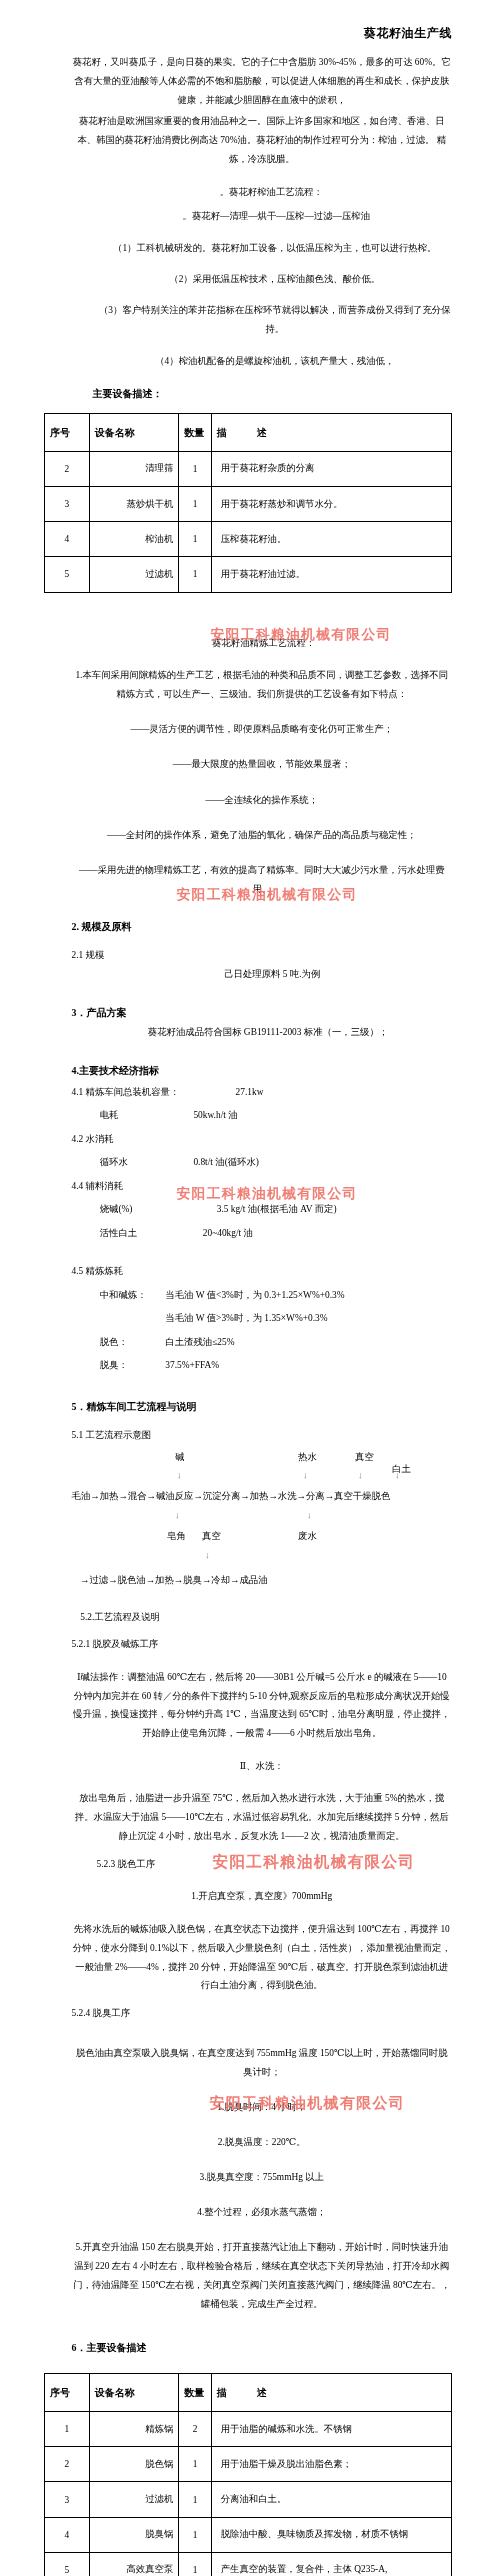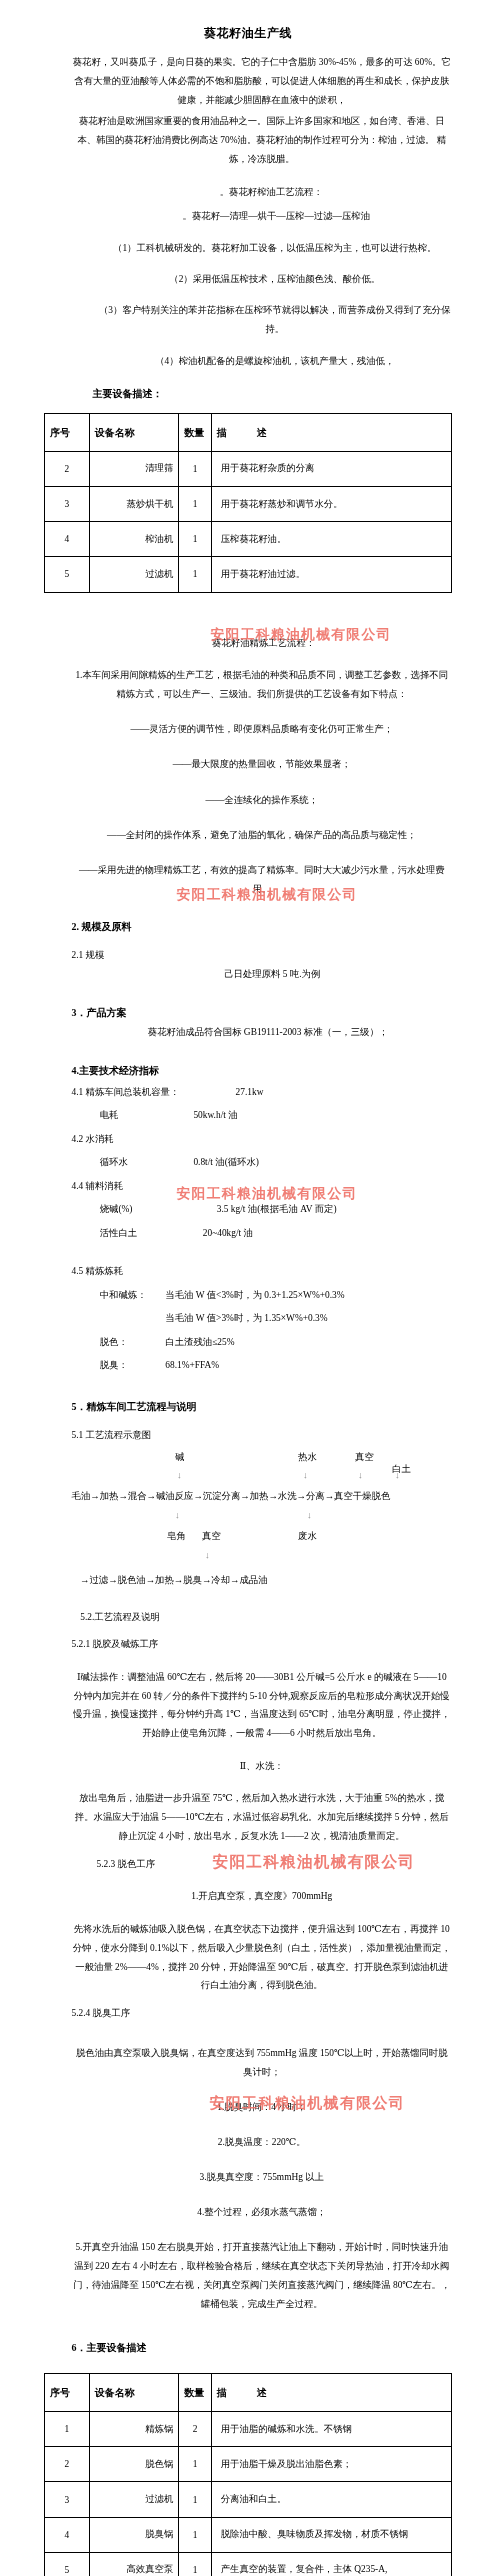--- a/index.html
+++ b/index.html
@@ -2,21 +2,21 @@
 <html style="font-size:10px"><head>
 <meta charset="utf-8">
 <style>
   html,body{margin:0;padding:0;background:#ffffff;}
   .page{
     width:496px; min-height:2576px; background:#fff; box-sizing:border-box;
     padding:25px 44px 38px 44px; color:#000;
     font-family:"Liberation Serif","DejaVu Serif",serif; font-size:9.4px;
   }
   .txt{margin-left:27.5px;}
-  h1.doc-title{font-size:12px; font-weight:bold; text-align:center; margin:0 0 11.3px 0; letter-spacing:0.6px;}
+  h1.doc-title{font-size:12px; font-weight:bold; text-align:right; margin:0 0 11.3px 0; letter-spacing:0.6px;}
   p{margin:0;}
   .para{line-height:2.0; margin:0 0 2.5px 0;text-align:center;}
   .mt{margin-top:13.8px;}
   .flow-head{margin-left:19px; line-height:2.2;}
   .flow-line{margin-left:29px; line-height:2.2; margin-bottom:11.3px;}
   .point{margin-left:26px; line-height:2.0; margin-top:12.5px; text-indent:0;}
   .equip-head{font-weight:bold; font-size:10px; margin:16.3px 0 12.5px 21px;}
   .sec-head{font-weight:bold; font-size:10px; line-height:2.0; margin-top:19px;}
   .sub-head{line-height:2.0; margin-top:8.8px;}
   table.equip{width:100%; border-collapse:collapse; border:1.3px solid #000; margin:3.8px 0 6.3px 0;}
@@ -146,21 +146,21 @@
           <p class="tech-line">4.2 水消耗</p>
           <p class="tech-line">　　　循环水　　　　　　　0.8t/t 油(循环水)</p>
           <p class="tech-line">4.4 辅料消耗</p>
           <p class="tech-line">　　　烧碱(%)　　　　　　　　　3.5 kg/t 油(根据毛油 AV 而定)</p>
           <p class="tech-line">　　　活性白土　　　　　　　20~40kg/t 油</p>
           <p class="tech-line"></p>
           <p class="tech-line">4.5 精炼炼耗</p>
           <p class="tech-line">　　　中和碱炼：　　当毛油 W 值&lt;3%时，为 0.3+1.25×W%+0.3%</p>
           <p class="tech-line">　　　　　　　　　　当毛油 W 值&gt;3%时，为 1.35×W%+0.3%</p>
           <p class="tech-line">　　　脱色：　　　　白土渣残油≤25%</p>
-          <p class="tech-line">　　　脱臭：　　　　68.1%+FFA%</p>
+          <p class="tech-line">　　　脱臭：　　　　37.5%+FFA%</p>
         </div>
     </div>
 
     <p class="sec-head">5．精炼车间工艺流程与说明</p>
     <p class="sub-head">5.1 工艺流程示意图</p>
   </div>
 
   <div class="diagram">
     <span style="left:131px; top:0;">碱</span>
     <span style="left:254px; top:0;">热水</span>

